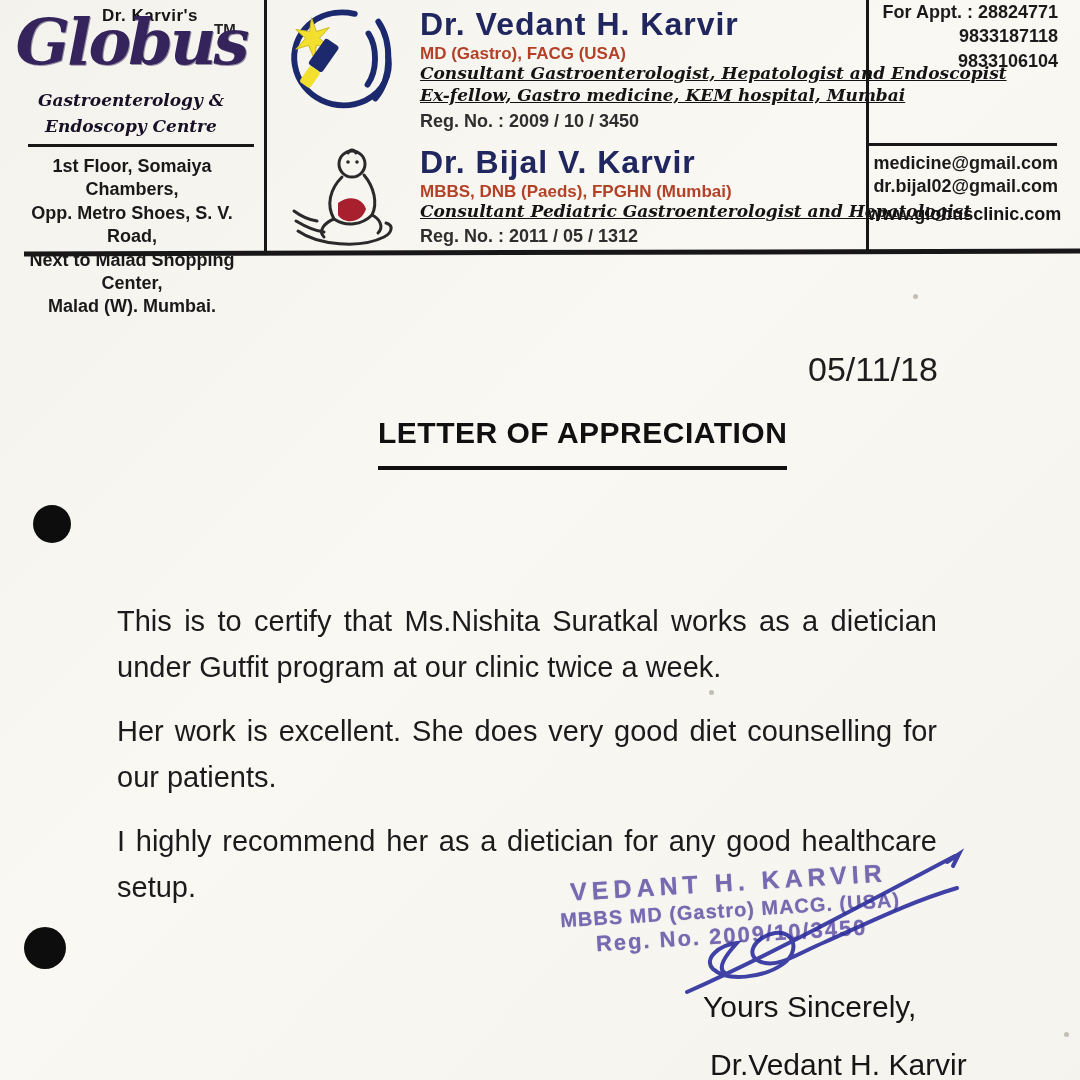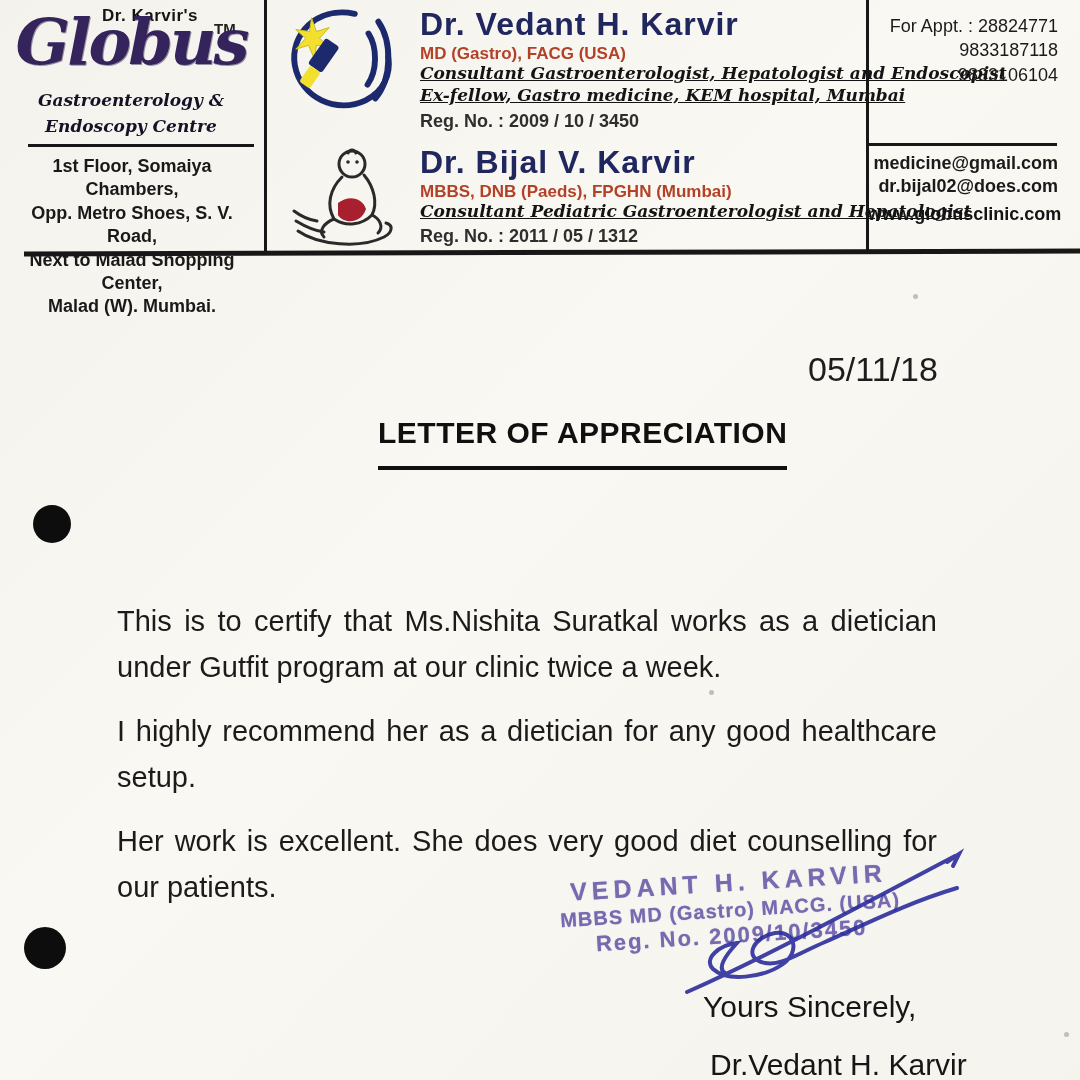--- a/index.html
+++ b/index.html
@@ -53,21 +53,21 @@
     font-size:18px;font-weight:700;line-height:1.3;color:#191919;
   }
 
   
   .doc-name{font-size:32px;font-weight:800;color:var(--doctor_name_navy);letter-spacing:1px;}
   .doc-cred{font-size:17px;font-weight:700;color:var(--credential_red);}
   .doc-role{font-family:"DejaVu Serif",serif;font-style:italic;font-weight:700;font-size:17px;color:#141414;text-decoration:underline;}
   .doc-reg{font-size:18px;font-weight:700;color:#2e2e2e;}
 
   
-  .contact-appt{left:878px;top:14px;width:180px;text-align:right;font-size:18px;font-weight:400;line-height:1.35;color:#1a1a1a;}
+  .contact-appt{left:878px;top:0;width:180px;text-align:right;font-size:18px;font-weight:700;line-height:1.35;color:#1a1a1a;}
   .contact-mails{left:868px;top:152px;width:190px;text-align:right;font-size:18px;font-weight:700;line-height:1.3;color:#1a1a1a;}
   .contact-site{left:868px;top:204px;width:190px;text-align:right;font-size:18px;font-weight:800;color:#141414;}
 
   
   .date{left:808px;top:350px;font-size:34px;color:#1d1d1d;}
   .title{
     left:378px;top:416px;font-size:30px;font-weight:800;letter-spacing:.5px;color:#101010;
     border-bottom:4px solid #101010;padding-bottom:16px;
   }
   .body-text{left:117px;top:598px;width:820px;font-size:29px;line-height:1.6;text-align:justify;color:#1b1b1b;}
@@ -159,32 +159,32 @@
     <div class="abs doc-role" style="left:420px;top:201px;">Consultant Pediatric Gastroenterologist and Hepatologist</div>
     <div class="abs doc-reg" style="left:420px;top:226px;">Reg. No. : 2011 / 05 / 1312</div>
 
     <div class="abs contact-appt">
       <div>For Appt. : 28824771</div>
       <div>9833187118</div>
       <div>9833106104</div>
     </div>
     <div class="abs contact-mails">
       <div>medicine@gmail.com</div>
-      <div>dr.bijal02@does.com</div>
+      <div>dr.bijal02@gmail.com</div>
     </div>
     <div class="abs contact-site">www.globusclinic.com</div>
   </div>
 
   <div class="abs date">05/11/18</div>
   <div class="abs title">LETTER OF APPRECIATION</div>
 
   <div class="abs body-text">
     <p>This is to certify that Ms.Nishita Suratkal works as a dietician under Gutfit program at our clinic twice a week.</p>
+    <p>Her work is excellent. She does very good diet counselling for our patients.</p>
     <p>I highly recommend her as a dietician for any good healthcare setup.</p>
-    <p>Her work is excellent. She does very good diet counselling for our patients.</p>
   </div>
 
   <div class="abs stamp">
     <div class="stamp-l1">VEDANT H. KARVIR</div>
     <div class="stamp-l2">MBBS MD (Gastro) MACG. (USA)</div>
     <div class="stamp-l3">Reg. No. 2009/10/3450</div>
   </div>
 
   <div class="abs" style="left:575px;top:840px;">
     <svg width="400" height="160" viewBox="0 0 400 160">

